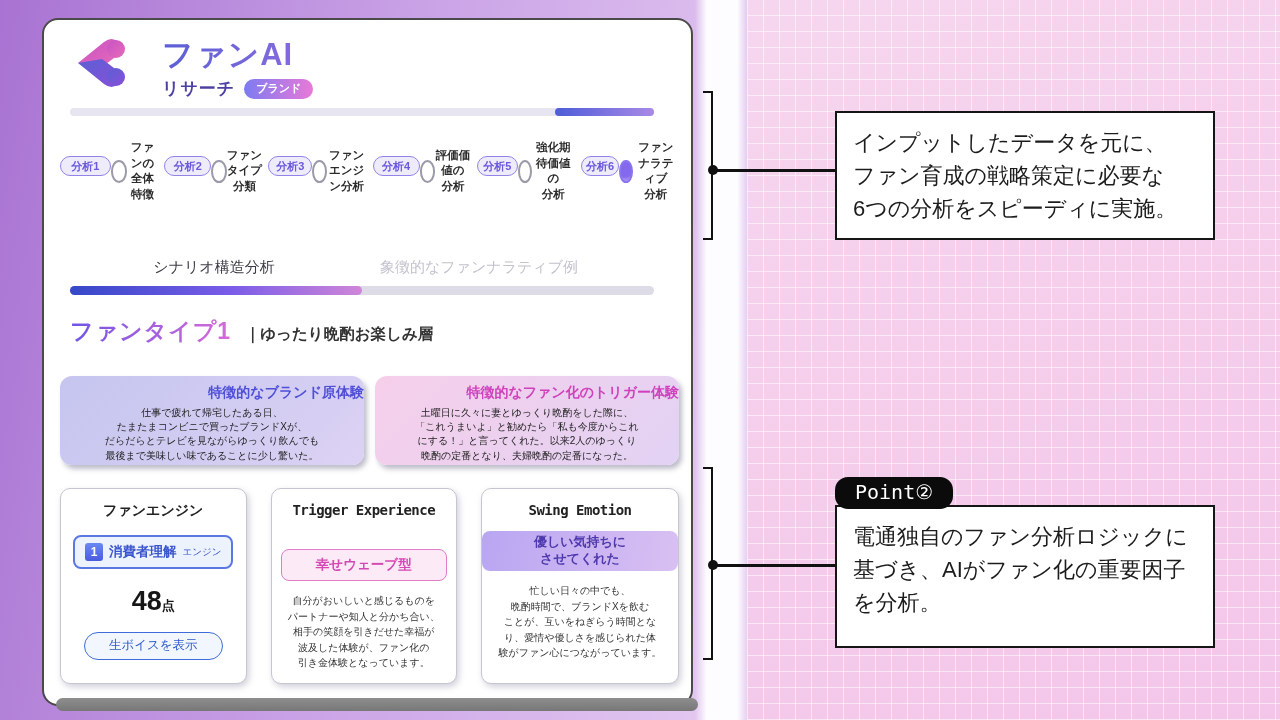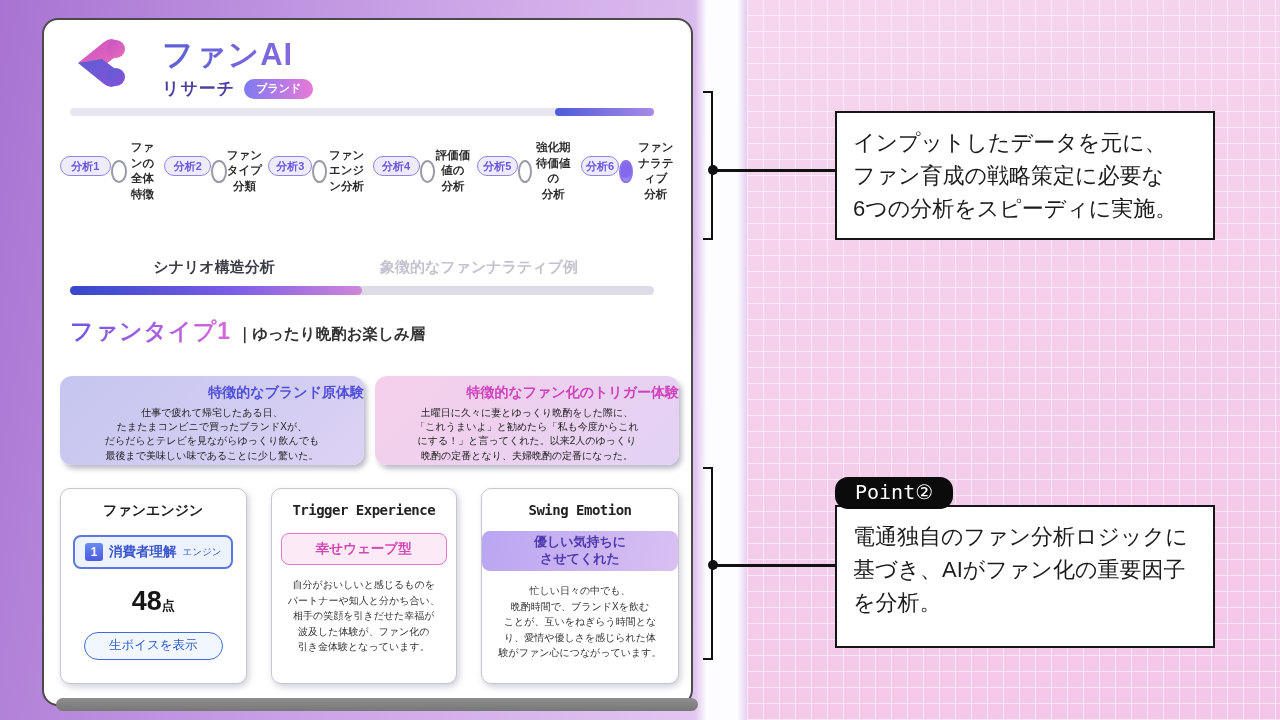--- a/index.html
+++ b/index.html
@@ -43,35 +43,35 @@
                background:#eeebfb; color:#6a58dd; font-size:11px; font-weight:bold;
                display:flex; align-items:center; justify-content:center; cursor:pointer;
                font-family:"Liberation Sans", sans-serif; }
   .step-circle { width:23px; height:23px; border-radius:50%; background:#fff;
                  border:2px solid #9a9aa8; margin-top:11px; cursor:pointer; }
   .step-circle.active { border-color:#8a75f0;
                  background:radial-gradient(circle at 45% 40%, #8468ee 0%, #8468ee 55%, #bda9f7 100%); }
   .step-caption { margin-top:10px; font-size:11.5px; font-weight:600; color:#2b2b2b;
                   text-align:center; line-height:1.35; }
 
-  .tab { position:absolute; top:238px; font-size:15px; font-weight:bold; text-align:center;
+  .tab { position:absolute; top:238px; font-size:15px; font-weight:normal; text-align:center;
          background:none; border:none; cursor:pointer; font-family:"Liberation Sans", sans-serif; }
   .tab-active { left:20px; width:300px; color:#3c3c46; }
   .tab-inactive { left:320px; width:230px; color:#c3c2ce; }
 
   .scenario-progress { position:absolute; top:266px; left:26px; width:584px; height:9px;
                        background:#dddce6; border-radius:4.5px; }
   .scenario-progress-fill { position:absolute; left:0; top:0; height:9px; border-radius:4.5px;
                        background:linear-gradient(90deg,#3548c8 0%,#7a5ce8 55%,#cf86d8 100%); }
 
   .fan-type-row { position:absolute; top:296px; left:26px; display:flex; align-items:baseline; }
   .fan-type-title { font-size:23px; font-weight:bold; letter-spacing:1px;
                     background:linear-gradient(90deg,#6f55e4,#d86ad8);
                     -webkit-background-clip:text; background-clip:text; color:transparent; }
-  .fan-type-sub { font-size:15.5px; font-weight:600; color:#333; margin-left:6px; }
+  .fan-type-sub { font-size:15.5px; font-weight:600; color:#333; margin-left:14px; }
 
   .exp-row { position:absolute; top:356px; left:16px; width:619px; display:flex; gap:11px; }
   .exp-box { width:304px; height:89px; border-radius:12px; padding-top:8px;
              box-shadow:3px 4px 5px rgba(110,110,140,.45); }
   .exp-left { background:linear-gradient(135deg,#c5c5ef,#dcd2f4); }
   .exp-right { background:linear-gradient(135deg,#f6cfea,#e2d2f4); }
   .exp-title { font-size:14px; font-weight:bold; text-align:right; }
   .exp-left .exp-title { color:#4f4fd8; }
   .exp-right .exp-title { color:#cf42bc; }
   .exp-body { margin-top:4px; font-size:10px; color:#222; text-align:center; line-height:1.42; }
@@ -88,21 +88,21 @@
                 color:#fff; font-size:12px; font-weight:bold; display:flex; align-items:center; justify-content:center; }
   .engine-name { font-size:13.5px; font-weight:bold; color:#3a55cc; }
   .engine-suffix { font-size:9.5px; color:#3a55cc; }
   .score-row { margin-top:17px; }
   .score-value { font-size:27px; font-weight:bold; color:#161616; }
   .score-unit { font-size:13px; font-weight:bold; color:#161616; }
   .voice-button { margin-top:15px; padding:4px 24px 5px; border:1.6px solid #3f6cd8; border-radius:15px;
                   background:#f2f7ff; color:#2a5ac8; font-size:12.5px; cursor:pointer;
                   font-family:"Liberation Sans", sans-serif; }
 
-  .trigger-tag { margin:15px auto 0; width:166px; height:32px; border:1.6px solid #e07cc8; border-radius:8px;
+  .trigger-tag { margin:31px auto 0; width:166px; height:32px; border:1.6px solid #e07cc8; border-radius:8px;
                  background:#fceaf6; color:#d448b4; font-size:13.5px; font-weight:bold;
                  display:flex; align-items:center; justify-content:center; }
   .swing-tag { margin:13px auto 0; width:196px; height:40px; border-radius:8px;
                background:linear-gradient(100deg,#b9a6f2,#d9c0f2); color:#4e3aae; font-size:13px; font-weight:bold;
                display:flex; align-items:center; justify-content:center; line-height:1.3; }
   .mini-body { margin:12px auto 0; font-size:10px; color:#333; line-height:1.55; text-align:center; }
 
   .bottom-bar { position:absolute; left:56px; top:698px; width:642px; height:13px; border-radius:7px;
                 background:linear-gradient(#8e8e8e,#777777); z-index:3; }
 

